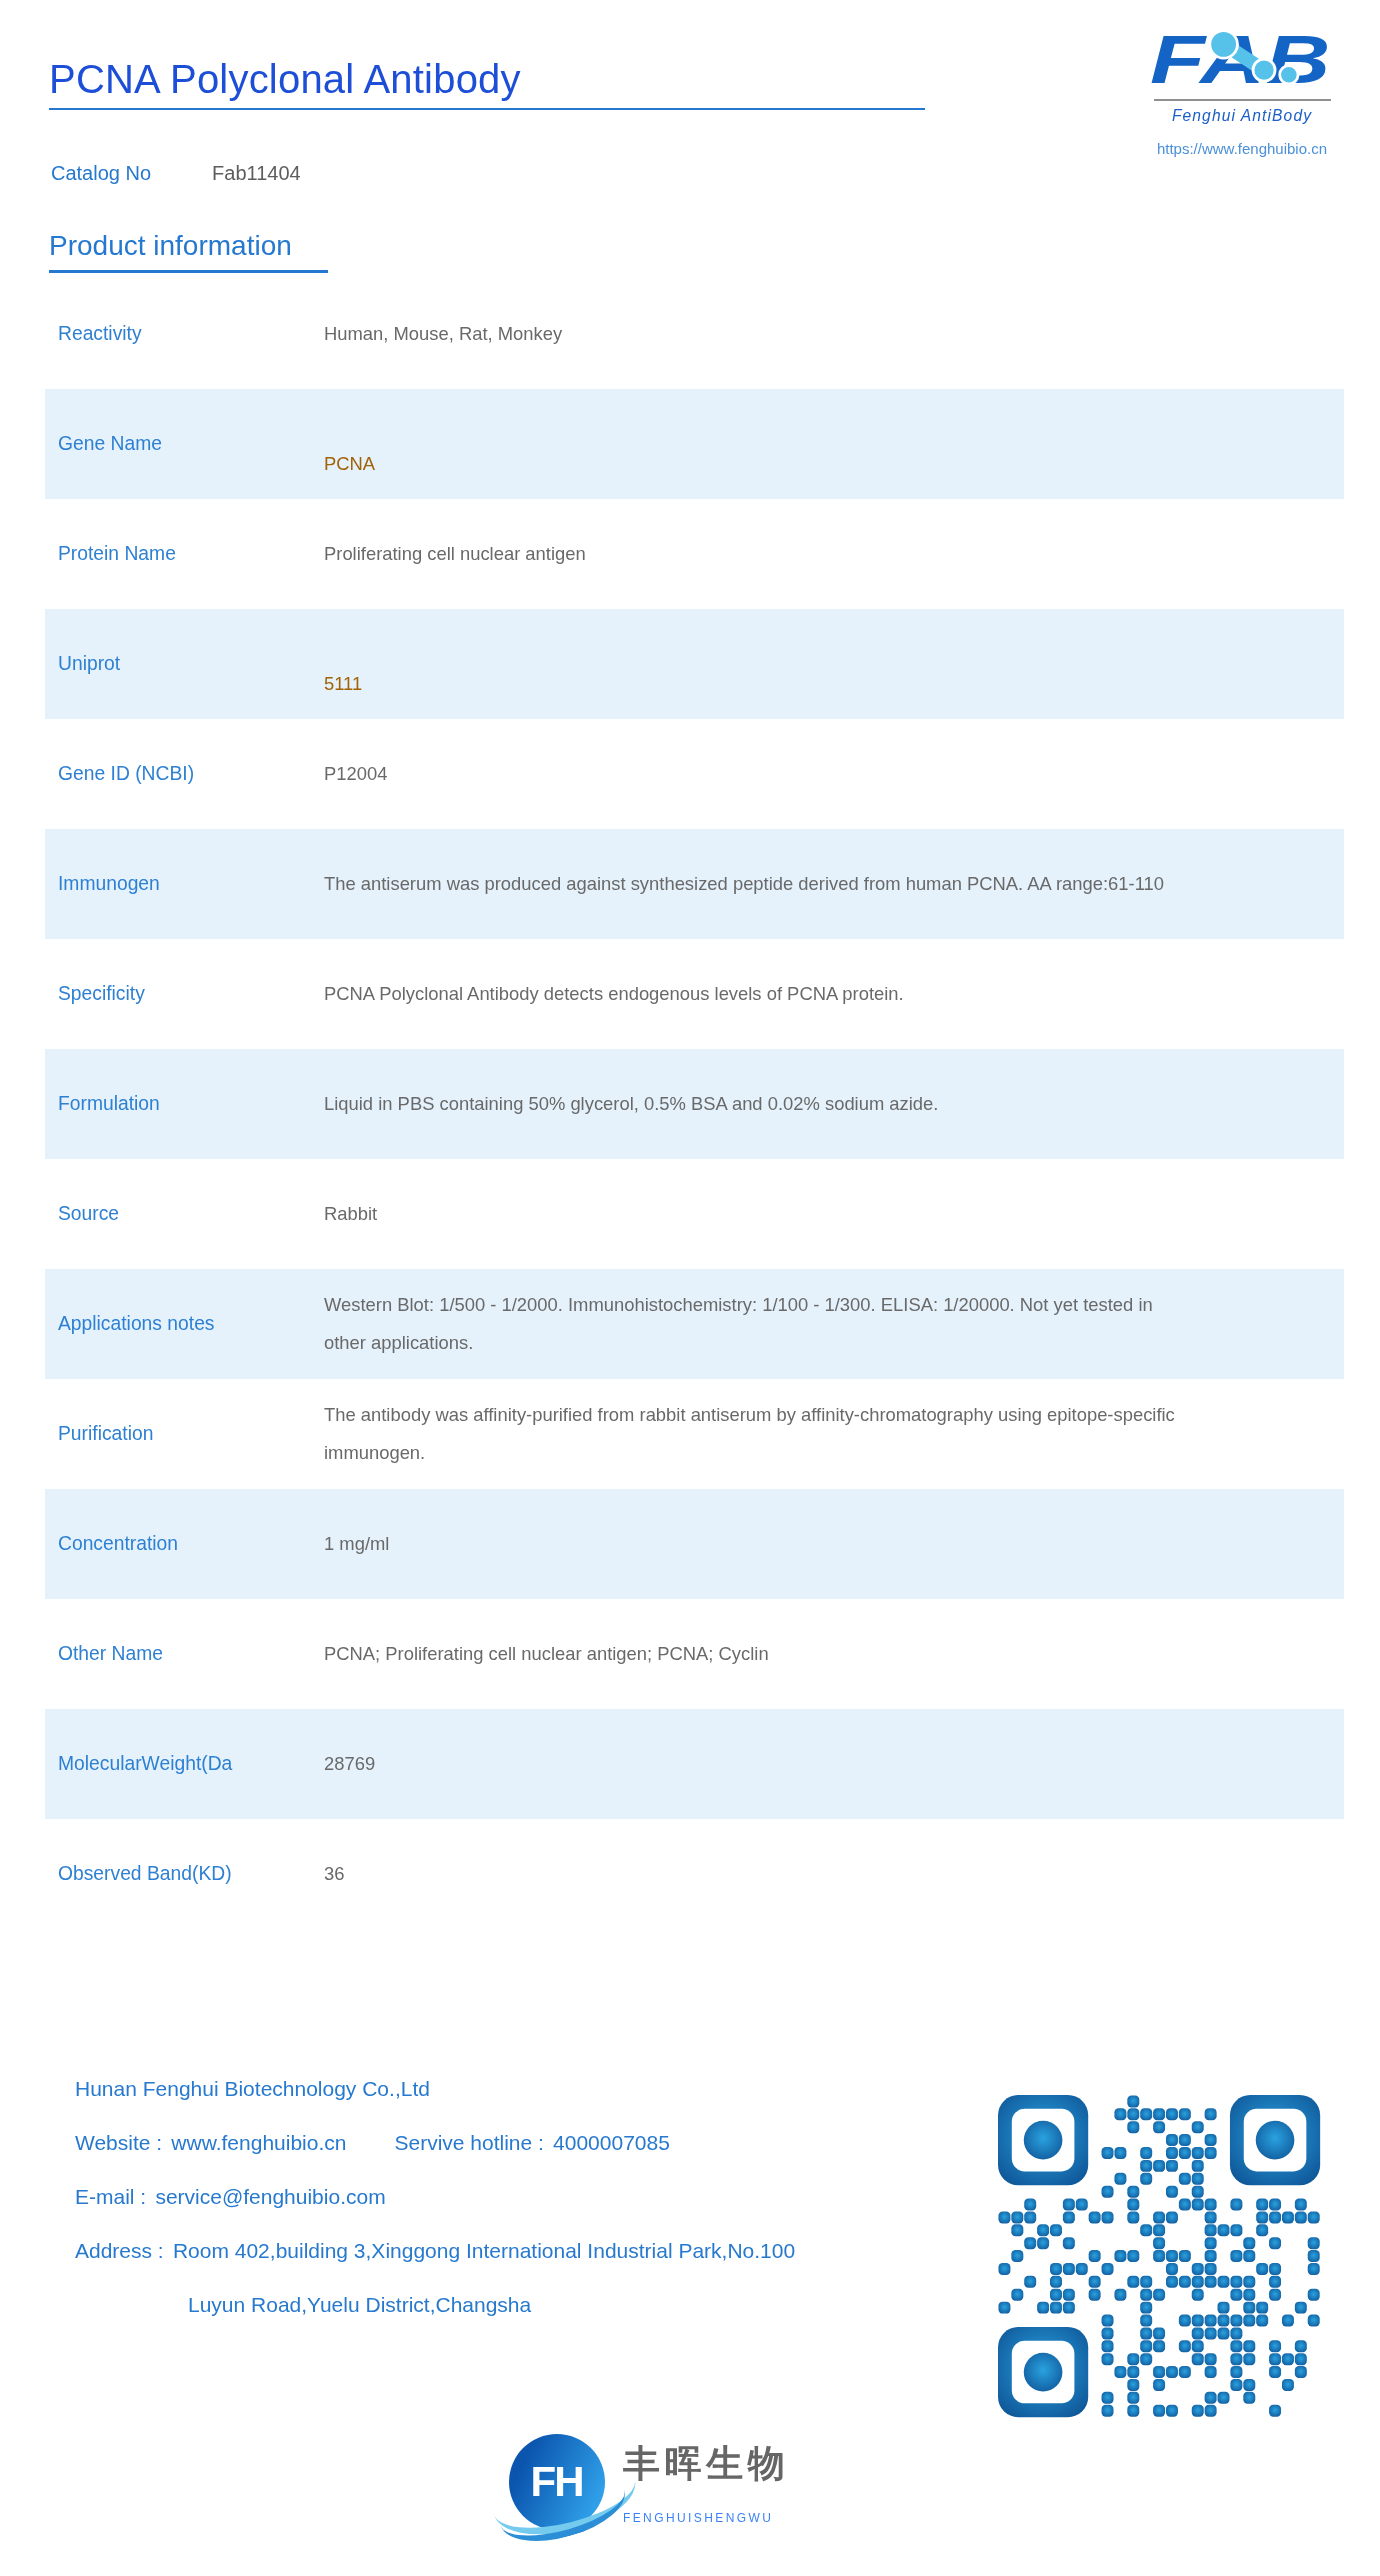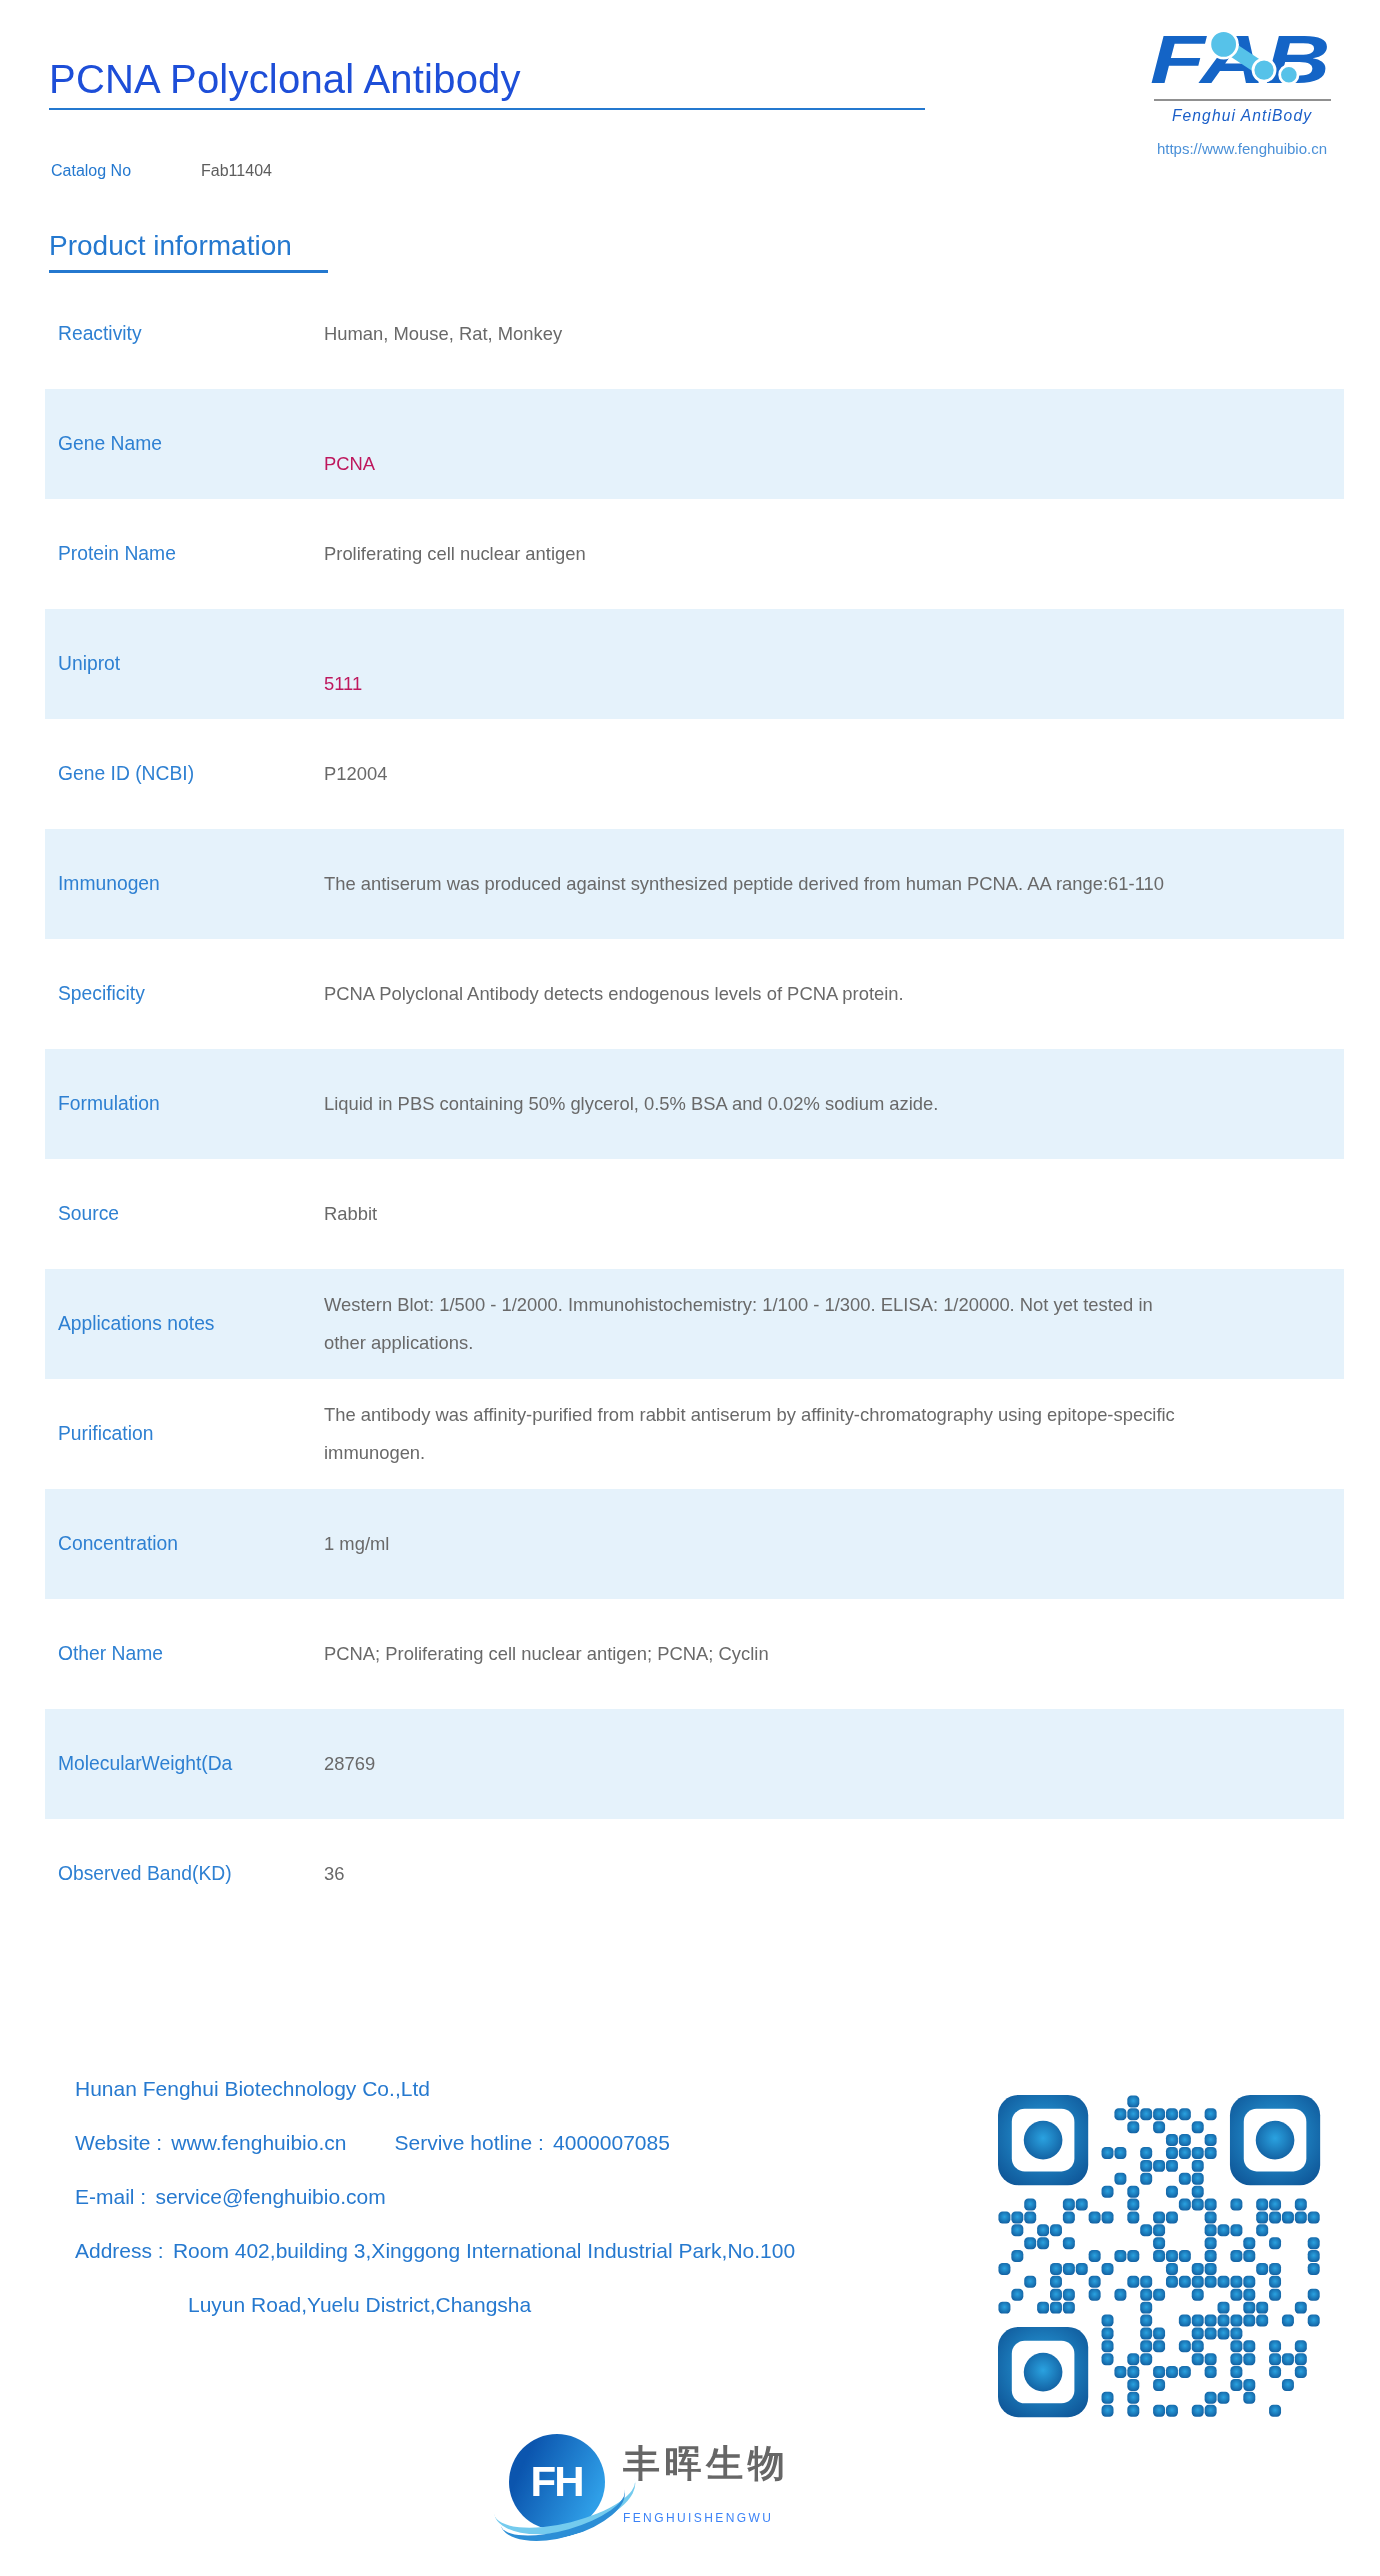--- a/index.html
+++ b/index.html
@@ -7,40 +7,40 @@
   body {
     width:1380px; height:2576px; position:relative; overflow:hidden;
     font-family:"Liberation Sans", sans-serif;
     -webkit-font-smoothing:antialiased;
   }
   .abs { position:absolute; }
 
   
   .page-title { left:49px; top:57px; font-size:40px; color:#1d4ed8; font-weight:400; letter-spacing:0.2px; }
   .title-underline { left:49px; top:108px; width:876px; height:1.8px; background:#2478cf; }
-  .catalog-row { left:51px; top:162px; display:flex; align-items:center; font-size:16px;gap:9px; }
+  .catalog-row { left:51px; top:162px; display:flex; align-items:center; font-size:20px; }
   .catalog-label { color:#2478cf; }
   .catalog-value { color:#5d5d5d; margin-left:61px; }
 
   .fab-block { left:1148px; top:26px; width:188px; text-align:center; }
   .fab-divider { width:177px; height:1.8px; background:#909090; margin:1.8px auto 6.4px auto; }
   .fab-brand { font-size:15.6px; font-weight:400; font-style:italic; color:#1a5ec8; letter-spacing:1.1px; white-space:nowrap; }
   .fab-url { margin-top:14.7px; font-size:15px; color:#4a90d8; white-space:nowrap; cursor:pointer; }
 
   
   .section-heading { left:49px; top:230px; font-size:28px; color:#2478cf; }
   .heading-underline { left:49px; top:270px; width:279px; height:2.8px; background:#2478cf; }
 
   
   .info-table { left:45px; top:279px; width:1299px; }
   .row { height:110px; display:flex; align-items:center; }
   .row:nth-child(even) { background:#e5f2fb; }
   .row-label { width:279px; padding-left:13px; font-size:19.3px; color:#2e80d2; flex-shrink:0; }
   .row-value { width:869px; font-size:18.4px; color:#696969; line-height:38px; overflow-wrap:break-word; }
-  .row-value.accent { color:#be185d;margin-top:40px; }
+  .row-value.accent { color:#a16207;margin-top:40px; }
 
   
   .footer { left:75px; top:2077px; font-size:21px; color:#2679cf; }
   .f-line { display:flex; align-items:baseline; margin-bottom:30px; white-space:nowrap; }
   .f-gap { margin-left:48px; }
   .f-indent { margin-left:113px; }
   .link { cursor:pointer; }
 
   
   .qr-wrap { left:998px; top:2095px; width:324px; height:324px; }

